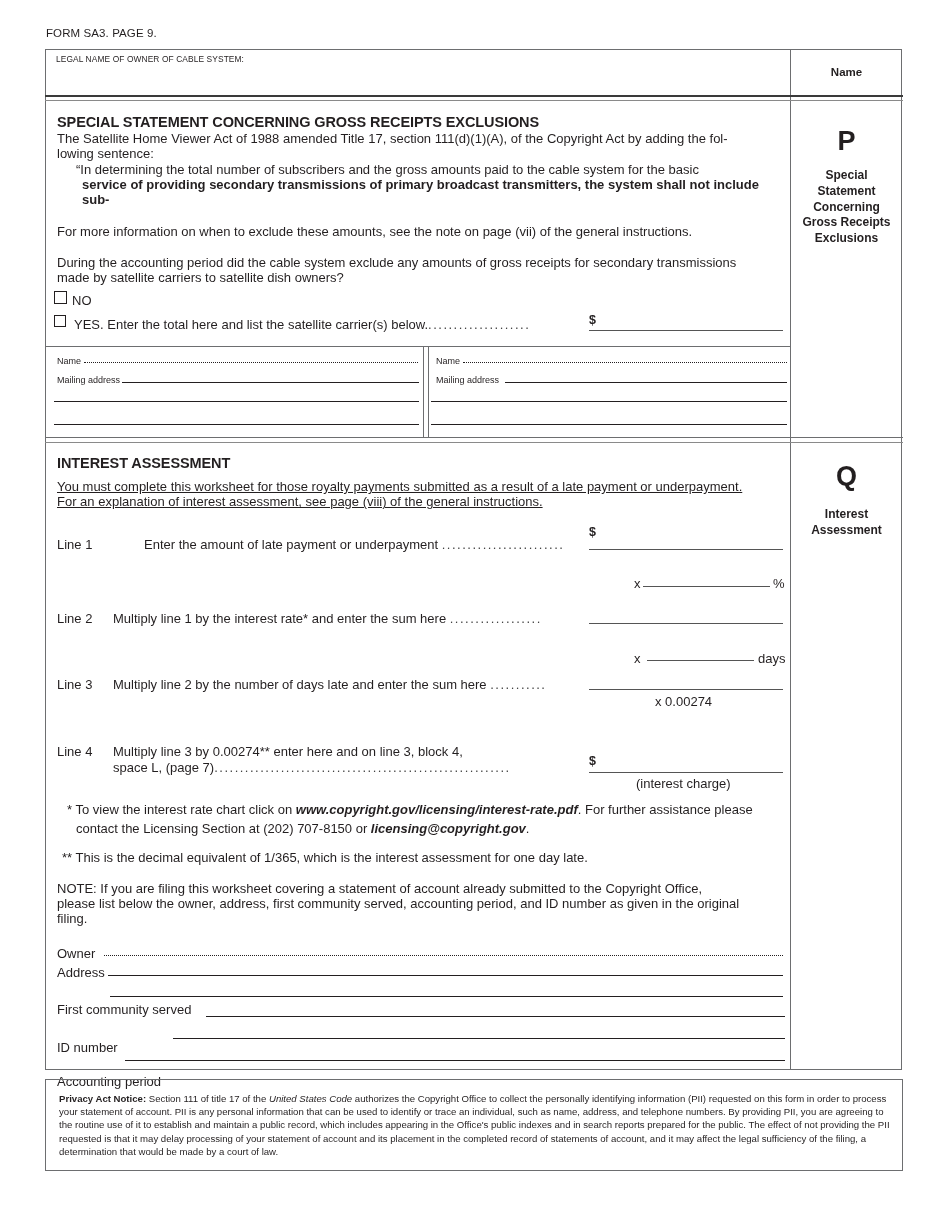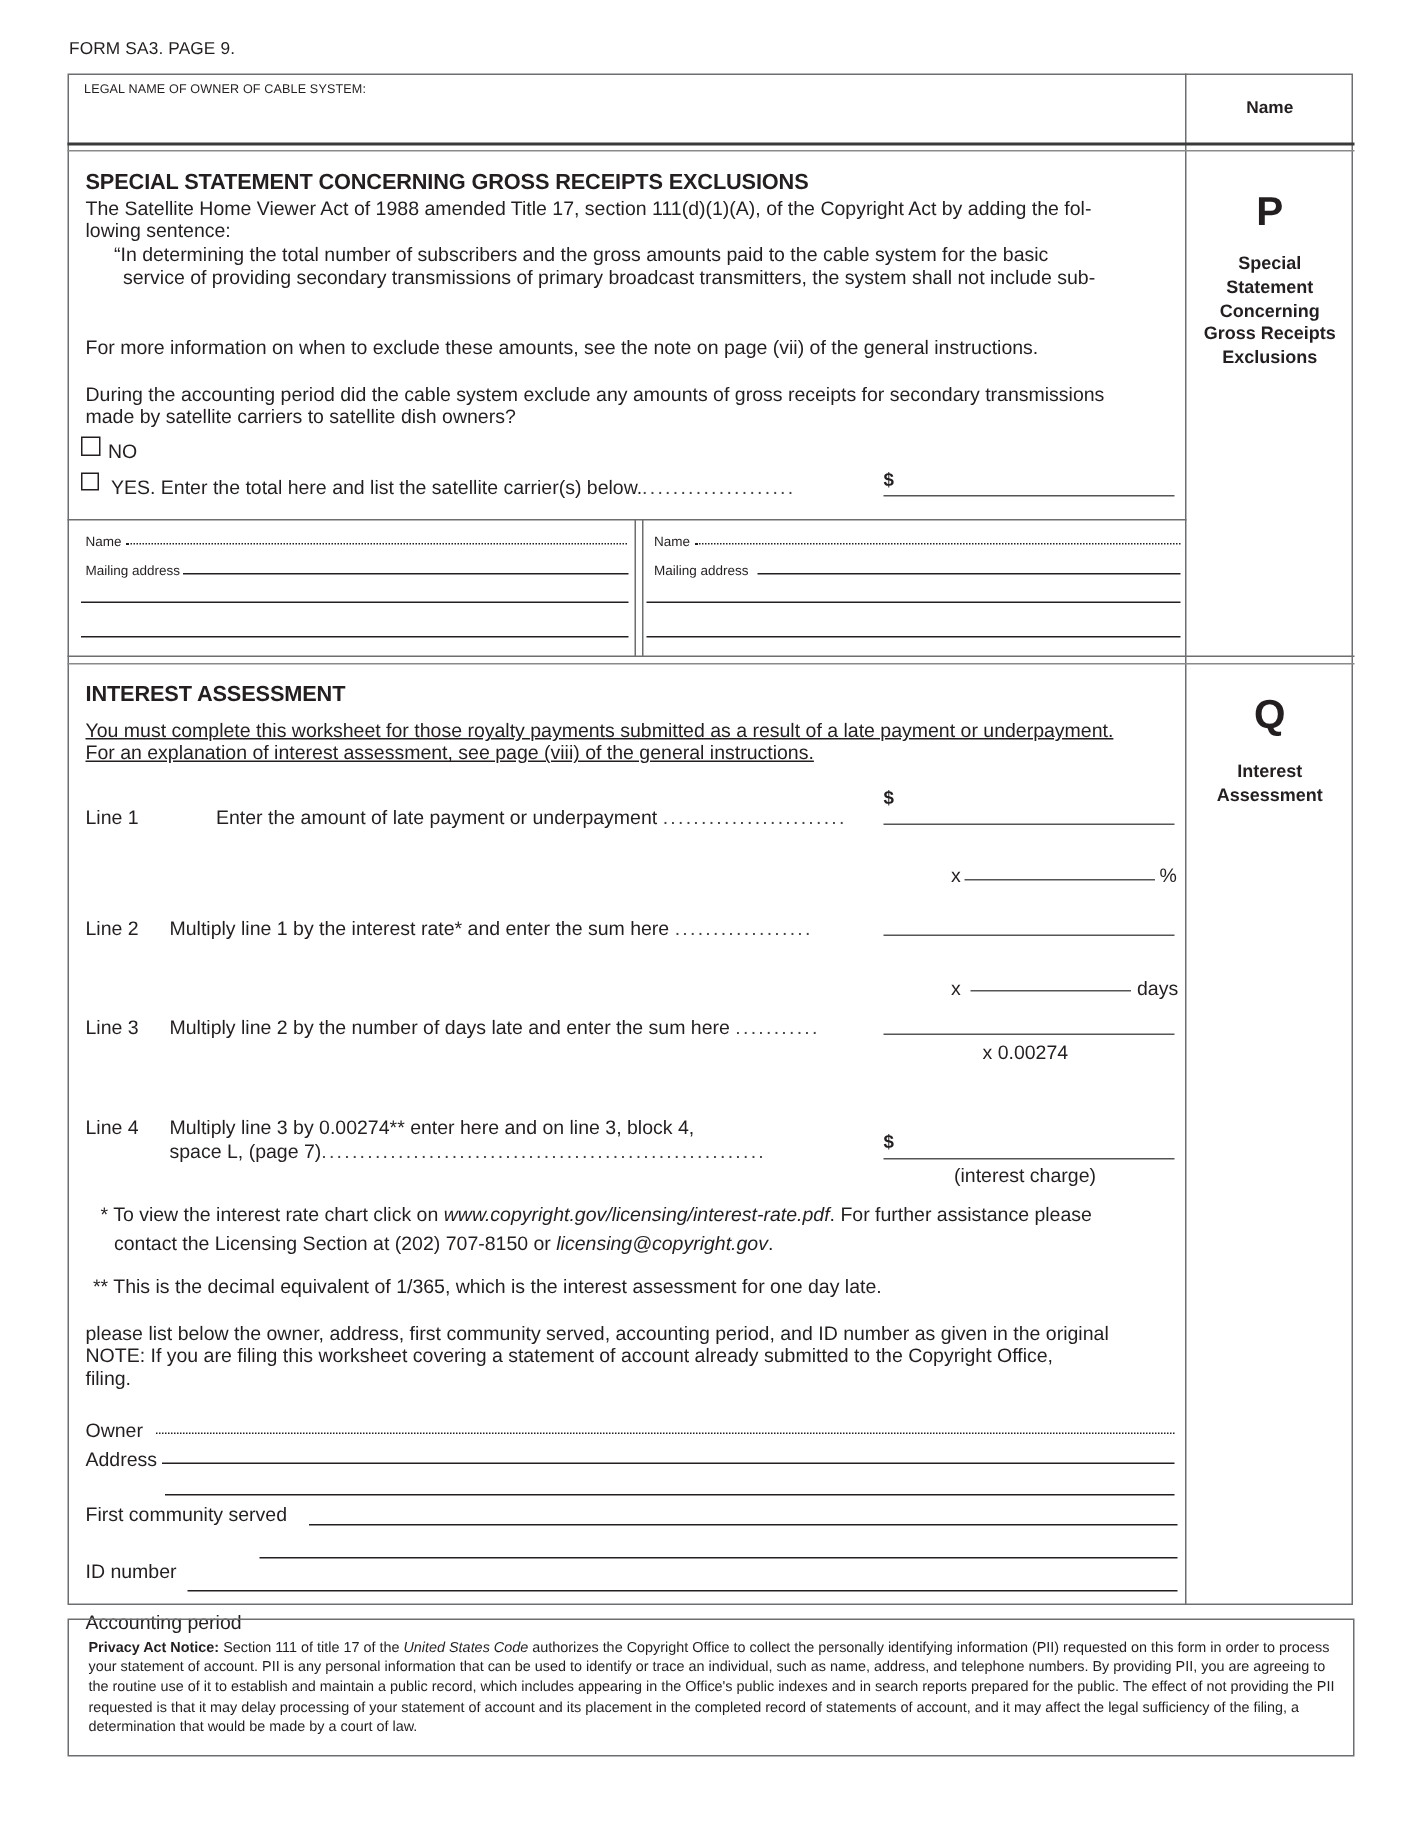--- a/index.html
+++ b/index.html
@@ -50,21 +50,21 @@
   .q-intro { left: 57px; top: 479px; width: 735px; text-decoration: underline; }
   .line-lbl { font-size: 13px; }
   .note-text { font-size: 13px; line-height: 15.2px; }
 
   .field-lbl { font-size: 13px; }
 
   
   .privacy { left: 45px; top: 1079px; width: 858px; height: 92px; border: 1px solid #6d6e70; box-sizing: border-box; }
   .privacy-text { left: 59px; top: 1092px; width: 832px; font-size: 9.6px; line-height: 13.2px; }
 
-  [data-interactable="true"] { cursor: pointer; }
+  [data-interactable="true"] { cursor: pointer; font-weight: bold; }
 </style>
 </head>
 <body>
 
 <div class="abs form-label" data-interactable="false">FORM SA3. PAGE 9.</div>
 
 <div class="abs frame" data-interactable="false"></div>
 <div class="abs vdiv" data-interactable="false"></div>
 
 <div class="abs owner-label" data-interactable="false">LEGAL NAME OF OWNER OF CABLE SYSTEM:</div>
@@ -73,21 +73,21 @@
 <div class="abs hrule-dark" data-interactable="false" style="left:45px; top:95px; width:858px;"></div>
 <div class="abs hrule-light" data-interactable="false" style="left:45px; top:100px; width:858px;"></div>
 
 <div class="abs sec-title p-title" data-interactable="false">SPECIAL STATEMENT CONCERNING GROSS RECEIPTS EXCLUSIONS</div>
 <div class="abs body-text p-intro" data-interactable="false">
   <div data-interactable="false">The Satellite Home Viewer Act of 1988 amended Title 17, section 111(d)(1)(A), of the Copyright Act by adding the fol-</div>
   <div data-interactable="false">lowing sentence:</div>
 </div>
 <div class="abs body-text p-quote" data-interactable="false">
   <div data-interactable="false">“In determining the total number of subscribers and the gross amounts paid to the cable system for the basic</div>
-  <div data-interactable="false" style="padding-left:6px;">service of providing secondary transmissions of primary broadcast transmitters, the system shall not include sub-</div>
+  <div data-interactable="false" style="padding-left:6px;font-weight:bold;">service of providing secondary transmissions of primary broadcast transmitters, the system shall not include sub-</div>
 </div>
 <div class="abs body-text p-more" data-interactable="false">For more information on when to exclude these amounts, see the note on page (vii) of the general instructions.</div>
 <div class="abs body-text p-q" data-interactable="false">
   <div data-interactable="false">During the accounting period did the cable system exclude any amounts of gross receipts for secondary transmissions</div>
   <div data-interactable="false">made by satellite carriers to satellite dish owners?</div>
 </div>
 
 <div class="abs cb cb-no" data-interactable="true"></div>
 <div class="abs lbl-no" data-interactable="false">NO</div>
 <div class="abs cb cb-yes" data-interactable="true"></div>
@@ -180,22 +180,22 @@
   <div data-interactable="false">
     <span data-interactable="false">* To view the interest rate chart click on </span><i data-interactable="true">www.copyright.gov/licensing/interest-rate.pdf</i><span data-interactable="false">. For further assistance please</span>
   </div>
   <div style="padding-left:9px;" data-interactable="false">
     <span data-interactable="false">contact the Licensing Section at (202) 707-8150 or </span><i data-interactable="true">licensing@copyright.gov</i><span data-interactable="false">.</span>
   </div>
 </div>
 <div class="abs note-text" data-interactable="false" style="left:62px; top:850px;">** This is the decimal equivalent of 1/365, which is the interest assessment for one day late.</div>
 
 <div class="abs note-text" data-interactable="false" style="left:57px; top:881px; width:735px;">
+  <div data-interactable="false">NOTE: If you are filing this worksheet covering a statement of account already submitted to the Copyright Office,</div>
   <div data-interactable="false">please list below the owner, address, first community served, accounting period, and ID number as given in the original</div>
-  <div data-interactable="false">NOTE: If you are filing this worksheet covering a statement of account already submitted to the Copyright Office,</div>
   <div data-interactable="false">filing.</div>
 </div>
 
 <div class="abs field-lbl" data-interactable="false" style="left:57px; top:946px;">Owner</div>
 <div class="abs dotline" data-interactable="true" style="left:104px; top:955px; width:679px;"></div>
 <div class="abs field-lbl" data-interactable="false" style="left:57px; top:965px;">Address</div>
 <div class="abs uline" data-interactable="true" style="left:108px; top:975px; width:675px;"></div>
 <div class="abs uline" data-interactable="true" style="left:110px; top:996px; width:673px;"></div>
 <div class="abs field-lbl" data-interactable="false" style="left:57px; top:1002px;">First community served</div>
 <div class="abs uline" data-interactable="true" style="left:206px; top:1016px; width:579px;"></div>

